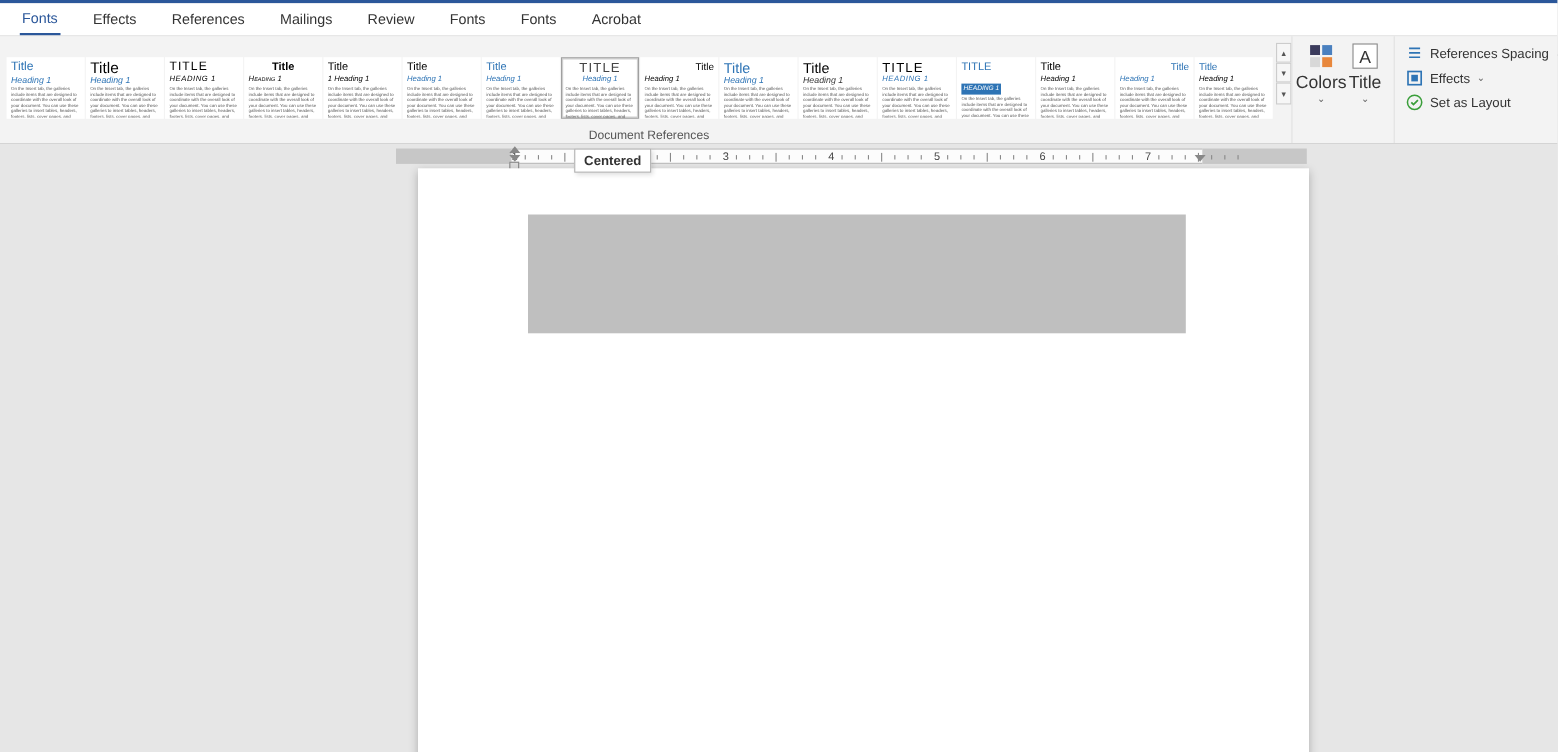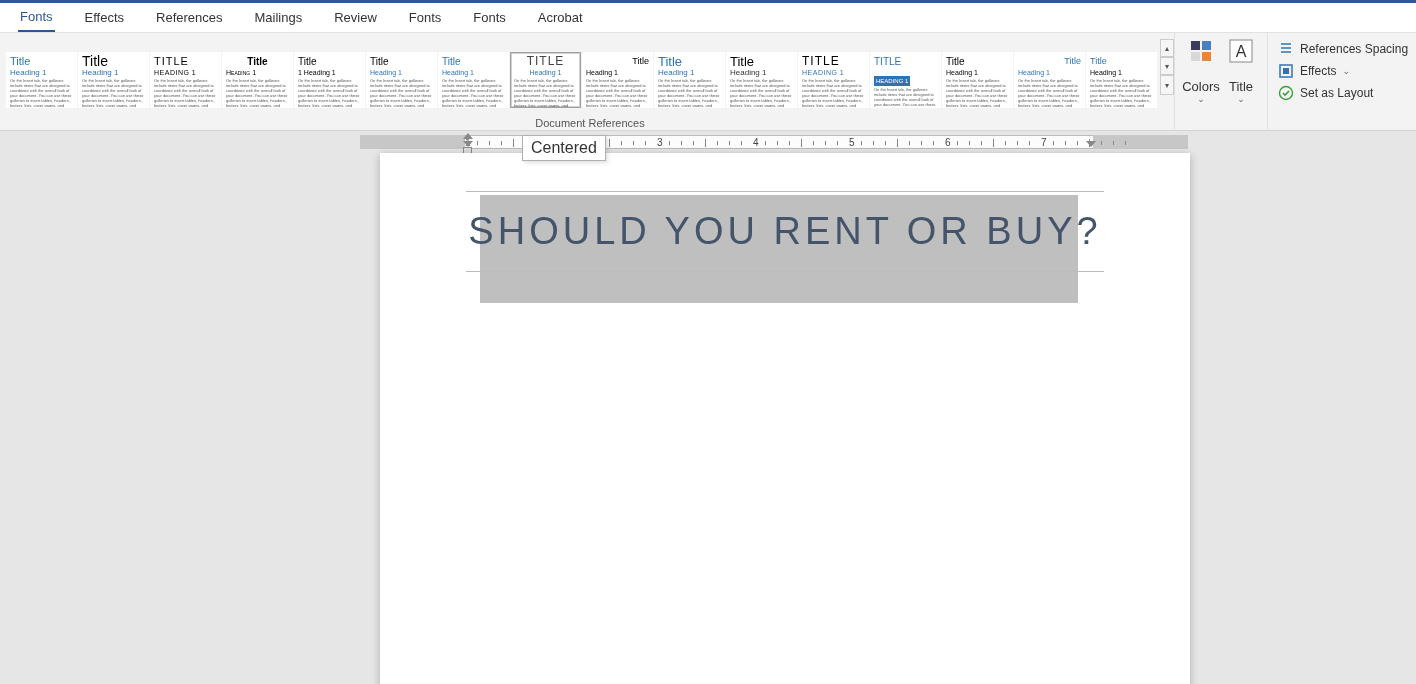--- a/index.html
+++ b/index.html
@@ -13,49 +13,49 @@
   .ribbon-tab { font-size: 13px; color: #333; cursor: pointer; padding: 6px 2px; }
   .ribbon-tab.active { color: #2b579a; border-bottom: 2px solid #2b579a; font-weight: 500; }
 
   
   .ribbon-panel { background: #f3f3f3; height: 98px; display: flex; align-items: stretch; border-bottom: 1px solid #d4d4d4; position: relative; }
   .style-gallery-wrap { display: flex; flex-direction: column; align-items: center; padding: 4px 0 0 6px; }
   .style-gallery { display: flex; gap: 0px; height: 60px; }
   .style-item { width: 71px; height: 56px; background: #fff; border: 1px solid transparent; margin-right: 1px; cursor: pointer; overflow: hidden; padding: 3px 3px; margin-top: 15px; }
   .style-item.selected { border: 1px solid #a0a0a0; background: #fff; box-shadow: inset 0 0 0 1px #cfcfcf; }
   .si-title { font-size: 10px; line-height: 11px; margin-bottom: 2px; }
-  .si-heading { font-size: 7px; line-height: 8px; margin-bottom: 1px; }
+  .si-heading { font-size: 7px; line-height: 8px; margin-bottom: 1px; font-style: italic; }
   .si-body { font-size: 4px; line-height: 5px; color: #555; display: block; overflow: hidden; }
   .spin-wrap { display: flex; flex-direction: column; margin-left: 2px; margin-top: 2px; }
   .spin-btn { width: 14px; height: 18px; background: #f6f6f6; border: 1px solid #ccc; font-size: 8px; display:flex;align-items:center;justify-content:center;cursor:pointer;color:#555; }
   .gallery-caption { font-size: 11px; color: #555; margin-top: 20px; }
 
   
   .cf-group { display: flex; gap: 0; padding: 6px 6px 0 6px; border-left: 1px solid #e1e1e1; }
   .cf-btn { display: flex; flex-direction: column; align-items: center; width: 40px; cursor: pointer; }
   .cf-icon { width: 24px; height: 24px; margin-bottom: 4px; }
-  .cf-label { font-size: 13px; color: #333; margin-top: 12px; }
+  .cf-label { font-size: 16px; color: #333; }
   .cf-caret { font-size: 9px; color: #666; }
 
   
   .para-group { display: flex; flex-direction: column; align-items: flex-start; justify-content: flex-start; padding: 8px 10px 0 10px; gap: 6px; border-left: 1px solid #e1e1e1; min-width: 160px; }
   .para-row { display: flex; align-items: center; gap: 6px; font-size: 12px; color: #333; cursor: pointer; white-space: nowrap; }
   .para-row svg, .para-row .pi { width: 16px; height: 16px; flex: 0 0 16px; }
 
   
   .workspace { position: relative; width: 100%; height: calc(684px - 3px - 30px - 98px); background: #e6e6e6; overflow:hidden; }
   .ruler { position: absolute; top: 0; left: 0; right: 0; height: 18px; display:flex; }
   .ruler-outer { position:absolute; top:4px; left:360px; width:828px; height:14px; background:#c7c7c7; }
   .ruler-inner { position:absolute; top:4px; left:465px; width:628px; height:14px; background:#fcfcfc; border-top:1px solid #bbb; border-bottom:1px solid #bbb; }
   .ruler-num { position:absolute; top:1px; font-size:10px; color:#444; }
   .ruler-marker { position:absolute; top:2px; width:0; height:0; border-left:5px solid transparent;border-right:5px solid transparent;border-bottom:6px solid #888; }
   .ruler-marker.bot { border-bottom:none; border-top:6px solid #888; top:10px;}
   .ruler-stop { position:absolute; top:8px; width:9px;height:8px;background:#ddd;border:1px solid #888; }
 
-  .tooltip2 { position:absolute; top:4px; left:522px; background:#fff; border:1px solid #b0b0b0; padding:3px 8px; font-size:16px; color:#333; z-index:40; box-shadow: 2px 2px 4px rgba(0,0,0,0.12);}
+  .tooltip2 { position:absolute; top:4px; left:522px; background:#fff; border:1px solid #b0b0b0; padding:3px 8px; font-size:12px; color:#333; z-index:40; box-shadow: 2px 2px 4px rgba(0,0,0,0.12); font-weight: bold;}
 
   .page { position:absolute; top:22px; left:380px; width:810px; height:640px; background:#fff; box-shadow: 0 2px 8px rgba(0,0,0,0.25); }
   .sel-block { position:absolute; top:42px; left:100px; width:598px; height:108px; background:#bfbfbf; }
   .doc-title { position:absolute; top:38px; left:86px; right:86px; text-align:center; font-family: "Calibri Light","Segoe UI Light",sans-serif; font-size:38px; letter-spacing:4px; color:#44546a; padding:18px 0; border-top:1px solid #bbb; border-bottom:1px solid #bbb; }
 </style>
 </head>
 <body>
 
 <div class="top-accent"></div>
 
@@ -275,15 +275,14 @@
     <div class="ruler-marker" style="left:463px;"></div>
     <div class="ruler-marker bot" style="left:463px;"></div>
     <div class="ruler-stop" style="left:463px;top:16px;"></div>
     <div class="ruler-marker bot" style="left:1086px;"></div>
   </div>
 
   <div class="tooltip2">Centered</div>
 
   <div class="page">
     <div class="sel-block"></div>
-    <div class="doc-title">SHOULD YOU RENT OR BUY?</div>
   </div>
 </div>
 
 </body></html>

